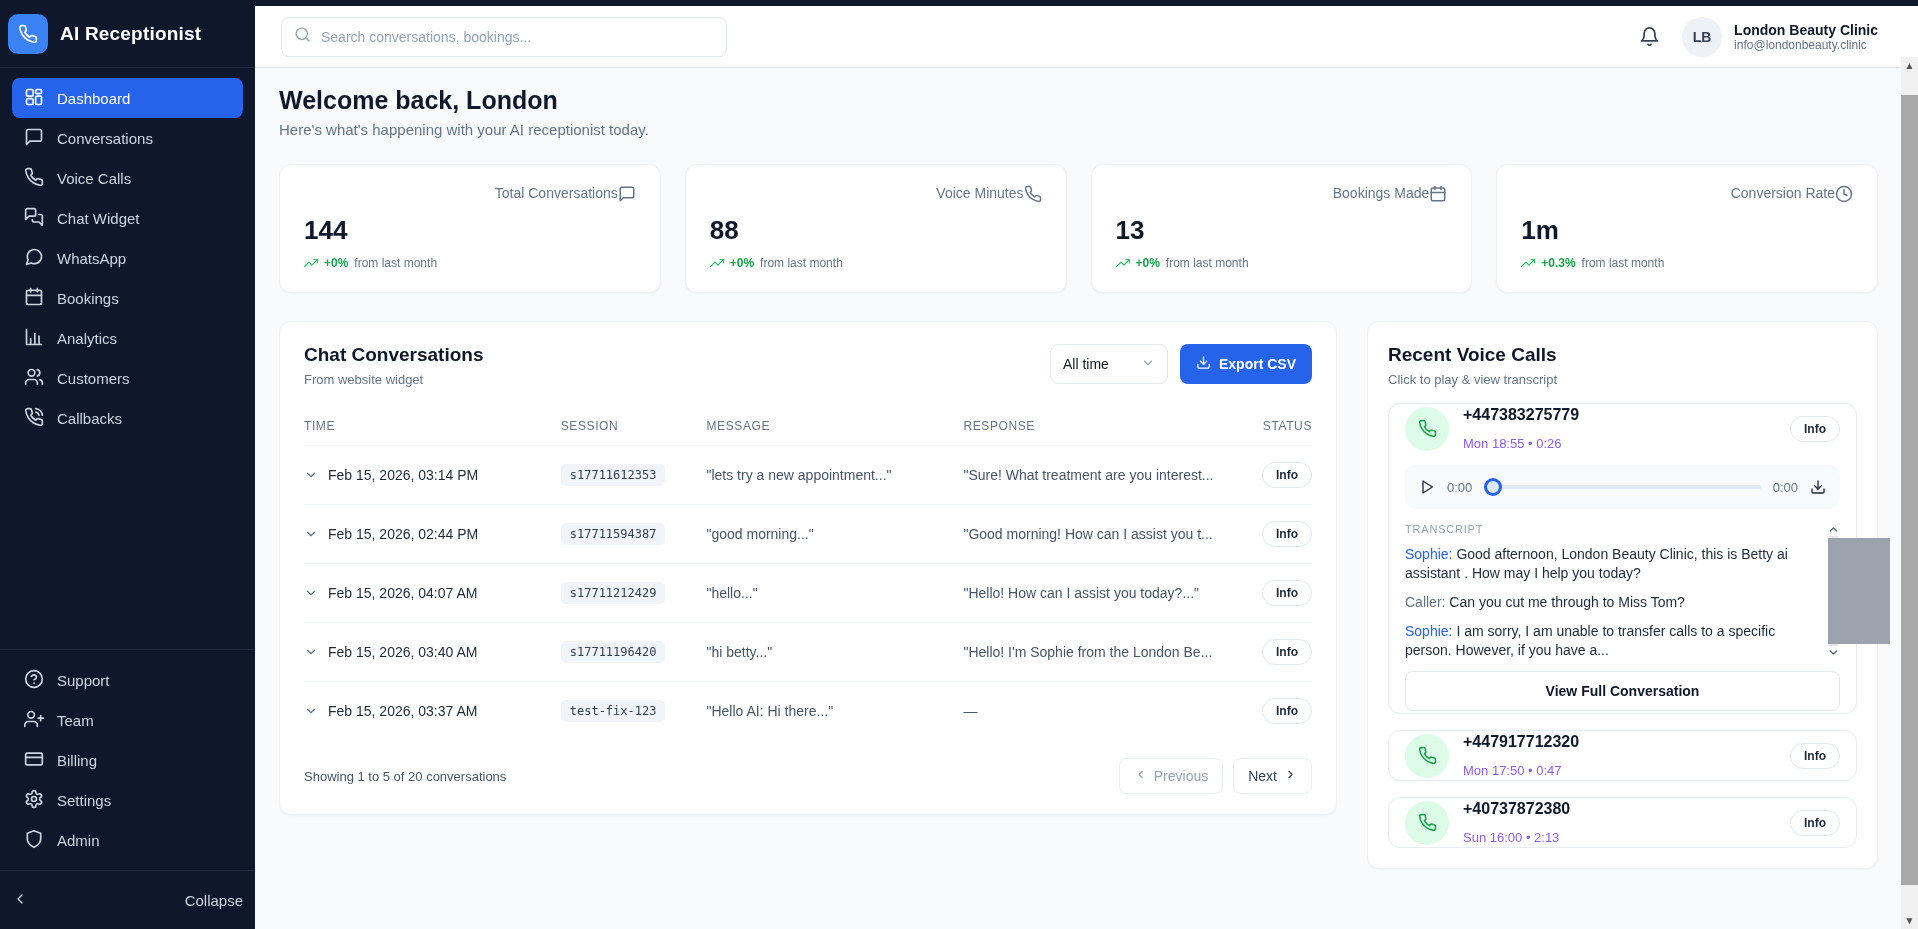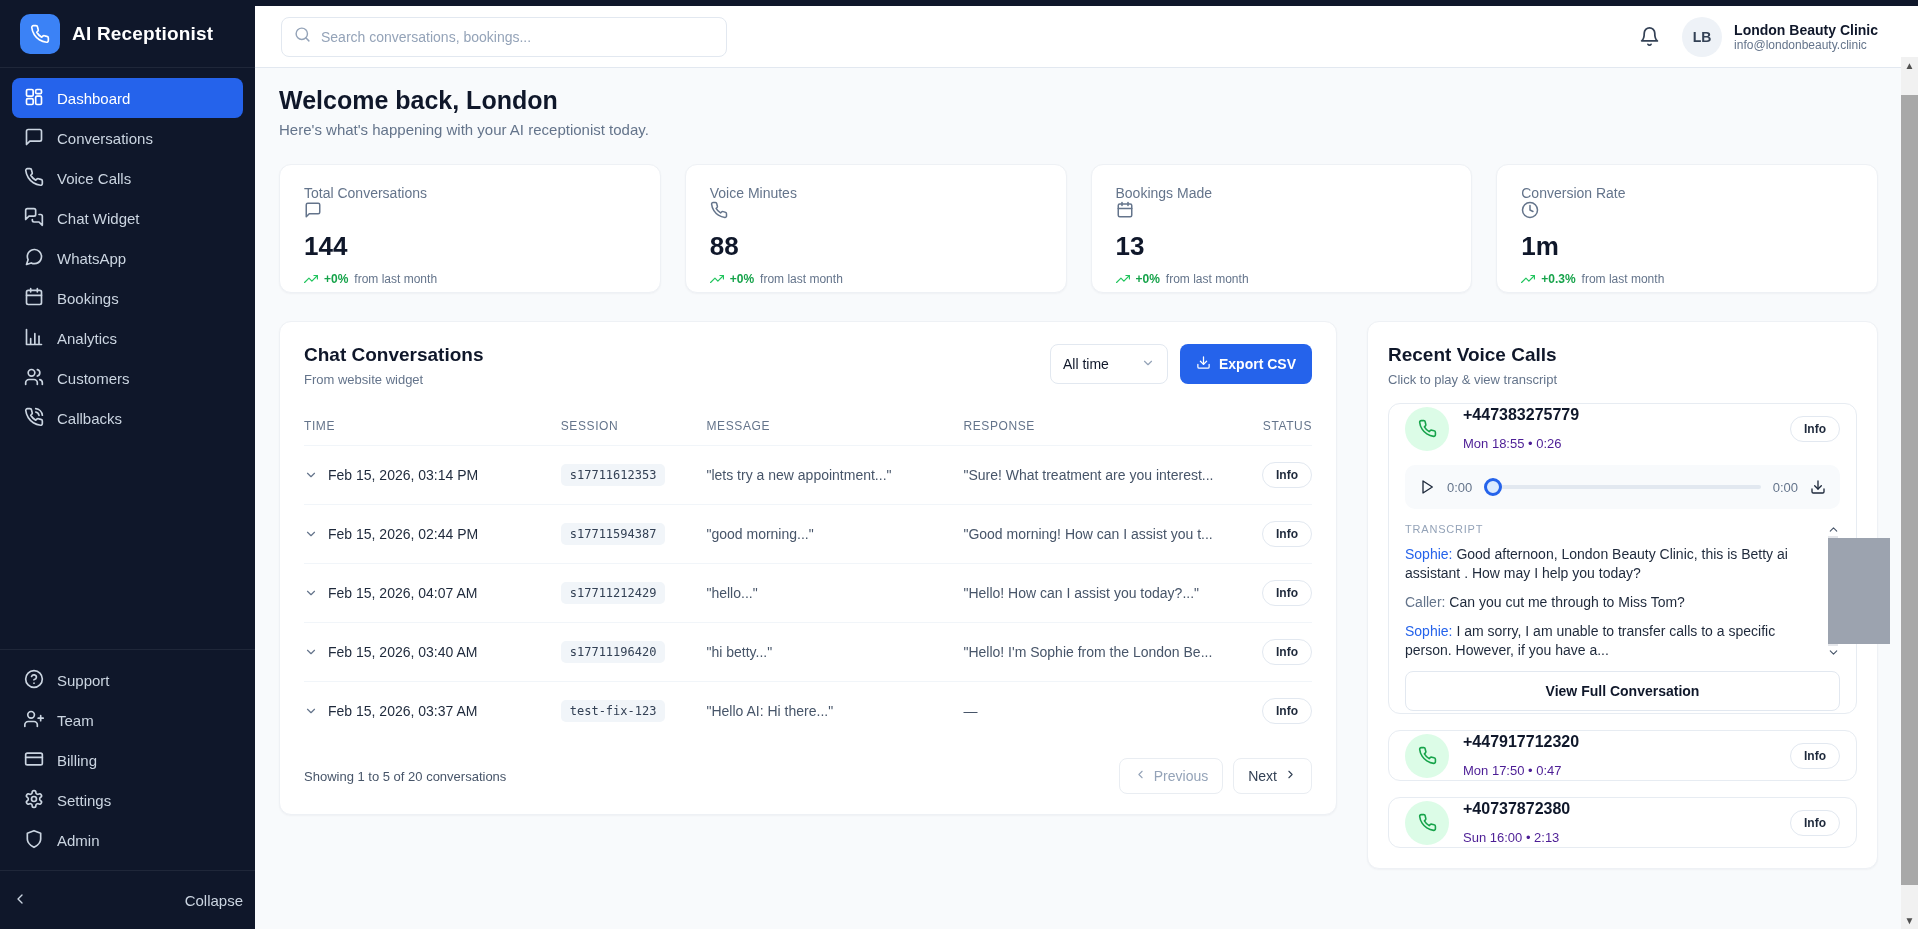--- a/index.html
+++ b/index.html
@@ -1,21 +1,21 @@
 <!DOCTYPE html>
 <html><head>
 <meta charset="utf-8">
 <style>
   * { margin:0; padding:0; box-sizing:border-box; }
   html,body { width:1918px; height:929px; overflow:hidden; font-family:"Liberation Sans","DejaVu Sans",sans-serif; background:#0f172a; }
   .app { display:flex; width:1918px; height:929px; }
 
   
   .sidebar { width:255px; min-width:255px; height:100%; background:#0f172a; color:#cbd5e1; display:flex; flex-direction:column; }
-  .logo-row { display:flex; align-items:center; gap:12px; padding:14px 20px; height:68px; border-bottom:1px solid rgba(255,255,255,0.07); }
+  .logo-row { display:flex; align-items:center; gap:12px; padding:14px 8px; height:68px; border-bottom:1px solid rgba(255,255,255,0.07); }
   .logo-badge { width:40px; height:40px; border-radius:10px; background:#3b82f6; display:flex; align-items:center; justify-content:center; color:#fff; }
   .logo-title { font-size:19px; font-weight:bold; color:#fff; letter-spacing:0.2px; }
   .nav { padding:10px 12px 0 12px; flex:0 0 auto; }
   .sb-item { display:flex; align-items:center; gap:13px; height:40px; padding:14px 12px; border-radius:8px; font-size:15px; color:#cbd5e1; cursor:pointer; }
   .sb-item.active { background:#2563eb; color:#fff; }
   .sb-item svg { flex:0 0 auto; }
   .sb-spacer { flex:1; }
   .sb-footer { padding:10px 12px; border-top:1px solid rgba(255,255,255,0.07); }
   .collapse-row { border-top:1px solid rgba(255,255,255,0.07); padding:10px 12px; }
   .collapse-btn { display:flex; align-items:center; justify-content:space-between; gap:10px; height:38px; font-size:15px; color:#cbd5e1; cursor:pointer; }
@@ -34,21 +34,21 @@
   .user-name { font-size:14px; font-weight:bold; color:#0f172a; }
   .user-email { font-size:12px; color:#64748b; }
 
   .content { flex:1; padding:18px 40px 0 24px; overflow:hidden; }
   .welcome-title { font-size:25px; font-weight:bold; color:#0f172a; }
   .welcome-sub { font-size:15px; color:#64748b; margin-top:6px; }
 
   
   .stats-row { display:flex; gap:24px; margin-top:26px; }
   .stat-card { flex:1; background:#fff; border:1px solid #eef1f5; border-radius:12px; padding:20px 24px; box-shadow:0 1px 2px rgba(15,23,42,0.04); height:129px; }
-  .stat-top { display:flex; justify-content:flex-end; align-items:flex-start; color:#64748b;flex-direction:column; }
+  .stat-top { display:flex; justify-content:flex-end; align-items:flex-start; color:#64748b; }
   .stat-label { font-size:14px; color:#64748b; }
   .stat-icon { color:#64748b; }
   .stat-value { font-size:26px; font-weight:bold; color:#0f172a; margin-top:8px; }
   .stat-trend { display:flex; align-items:center; gap:6px; margin-top:10px; font-size:12px; }
   .trend-pct { color:#16a34a; font-weight:bold; }
   .trend-txt { color:#64748b; }
 
   
   .panels-row { display:flex; gap:30px; margin-top:28px; align-items:flex-start; }
   .panel { background:#fff; border:1px solid #eef1f5; border-radius:12px; box-shadow:0 1px 2px rgba(15,23,42,0.04); }
@@ -79,21 +79,21 @@
   .pg-prev { color:#94a3b8; }
   .pg-next { color:#334155; }
 
   
   .voice-panel { flex:1; padding:22px 20px 20px 20px; }
   .call-card { border:1px solid #e7ecf2; border-radius:12px; padding:2px 16px; margin-top:16px; }
   .call-card:first-of-type { margin-top:22px; }
   .call-head { display:flex; align-items:center; gap:14px; }
   .call-avatar { width:44px; height:44px; min-width:44px; border-radius:50%; background:#dcfce7; color:#16a34a; display:flex; align-items:center; justify-content:center; }
   .call-number { font-size:16px; font-weight:bold; color:#0f172a; }
-  .call-meta { font-size:13px; color:#4c1d95; margin-top:12px; }
+  .call-meta { font-size:13px; color:#8b5cf6; margin-top:12px; }
   .call-info { margin-left:auto; }
 
   .player { display:flex; align-items:center; gap:12px; background:#f8fafc; border-radius:10px; height:44px; padding:0 14px; margin-top:14px; }
   .play-btn { color:#1e293b; display:flex; cursor:pointer; }
   .ptime { font-size:13px; color:#64748b; }
   .slider { flex:1; position:relative; height:18px; display:flex; align-items:center; cursor:pointer; }
   .slider-track { width:100%; height:4px; background:#e2e8f0; border-radius:4px; }
   .slider-thumb { position:absolute; left:0; top:0; width:18px; height:18px; border-radius:50%; background:#dbeafe; border:3px solid #2563eb; }
   .dl-btn { color:#1e293b; display:flex; cursor:pointer; }
 

